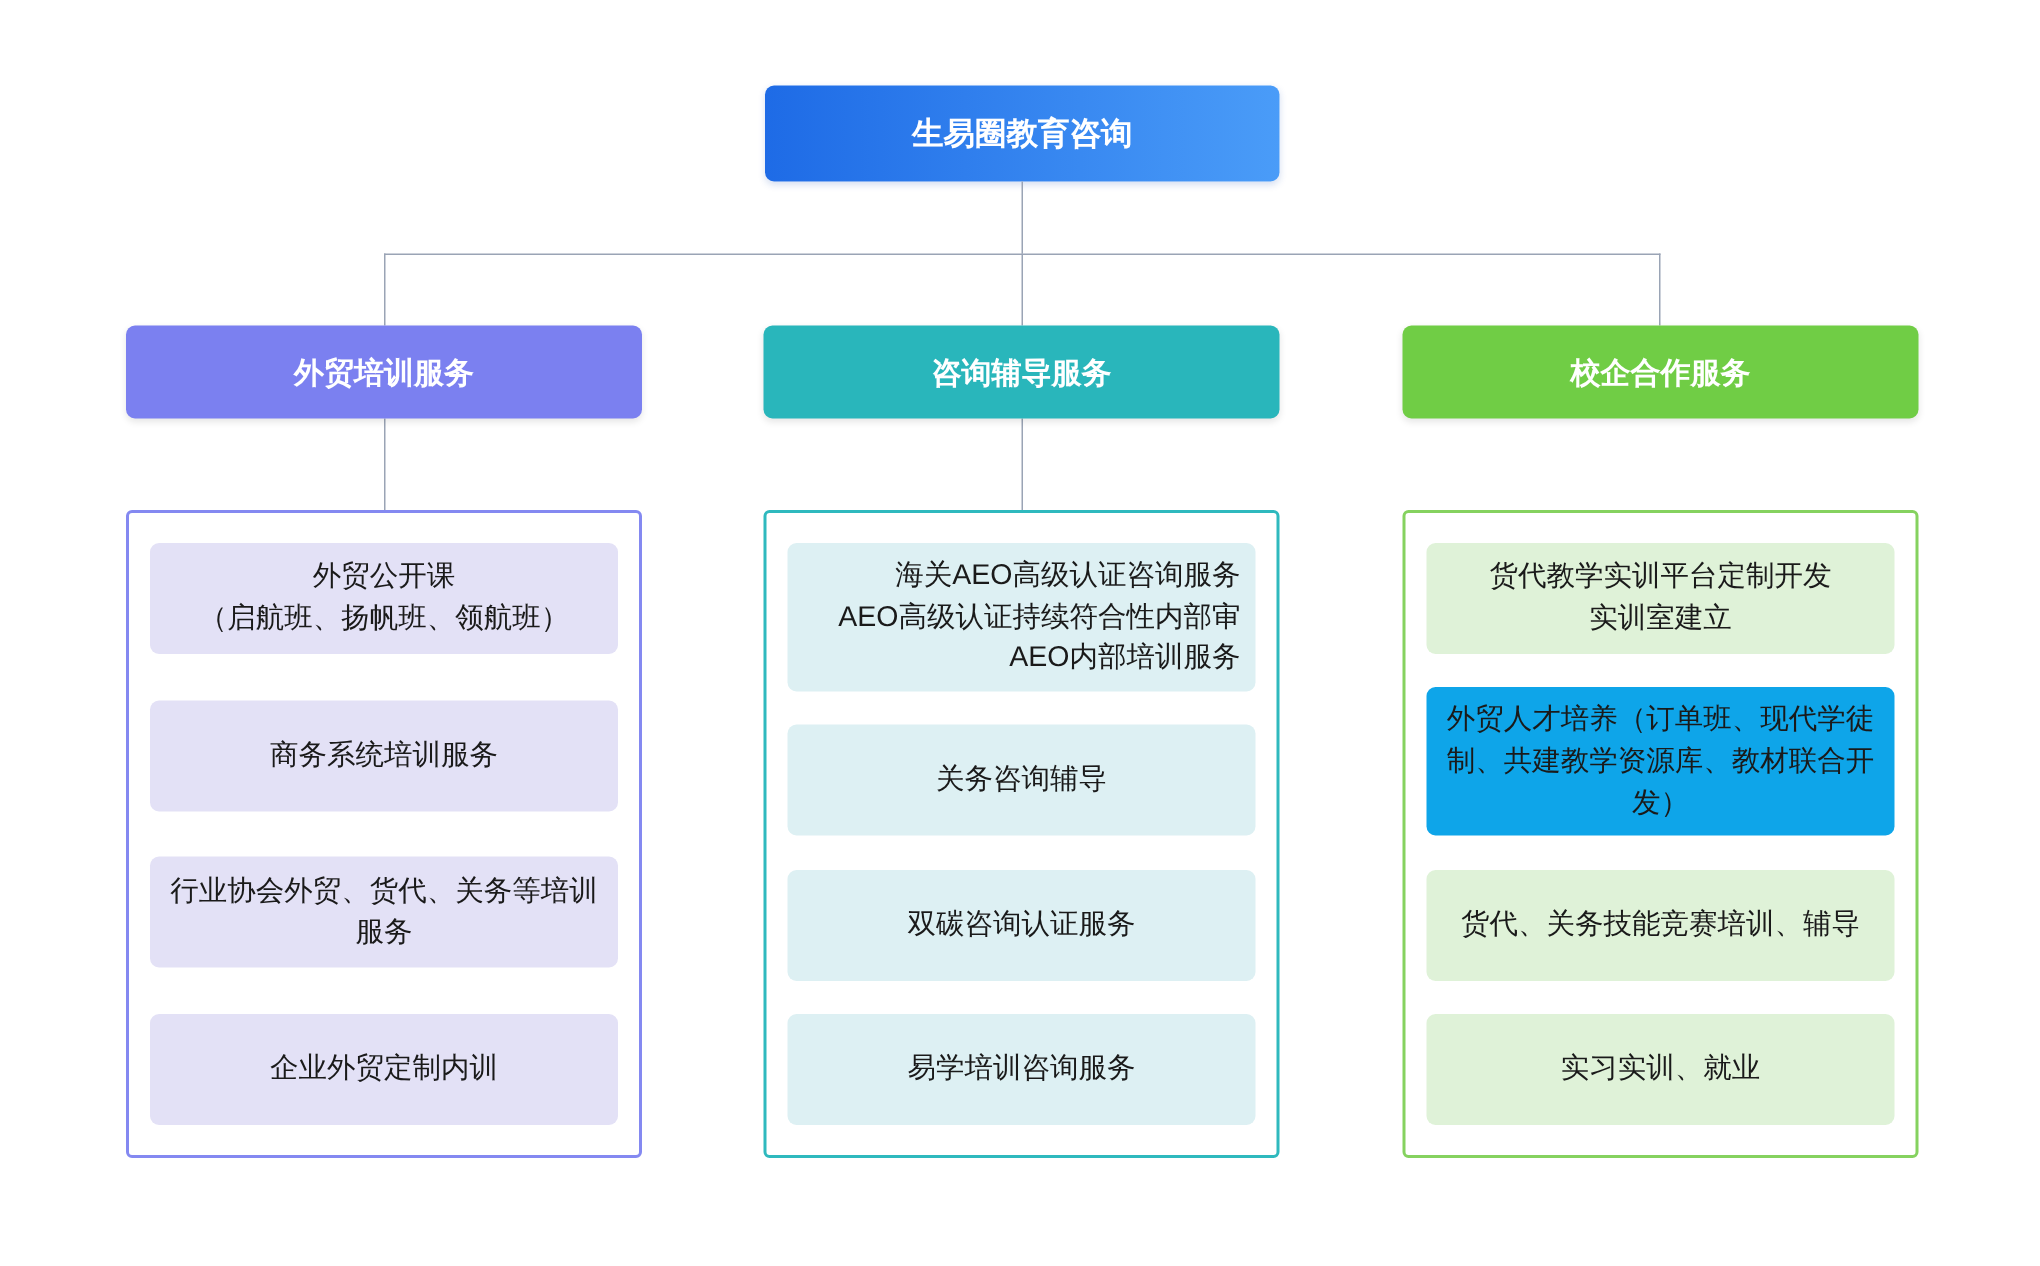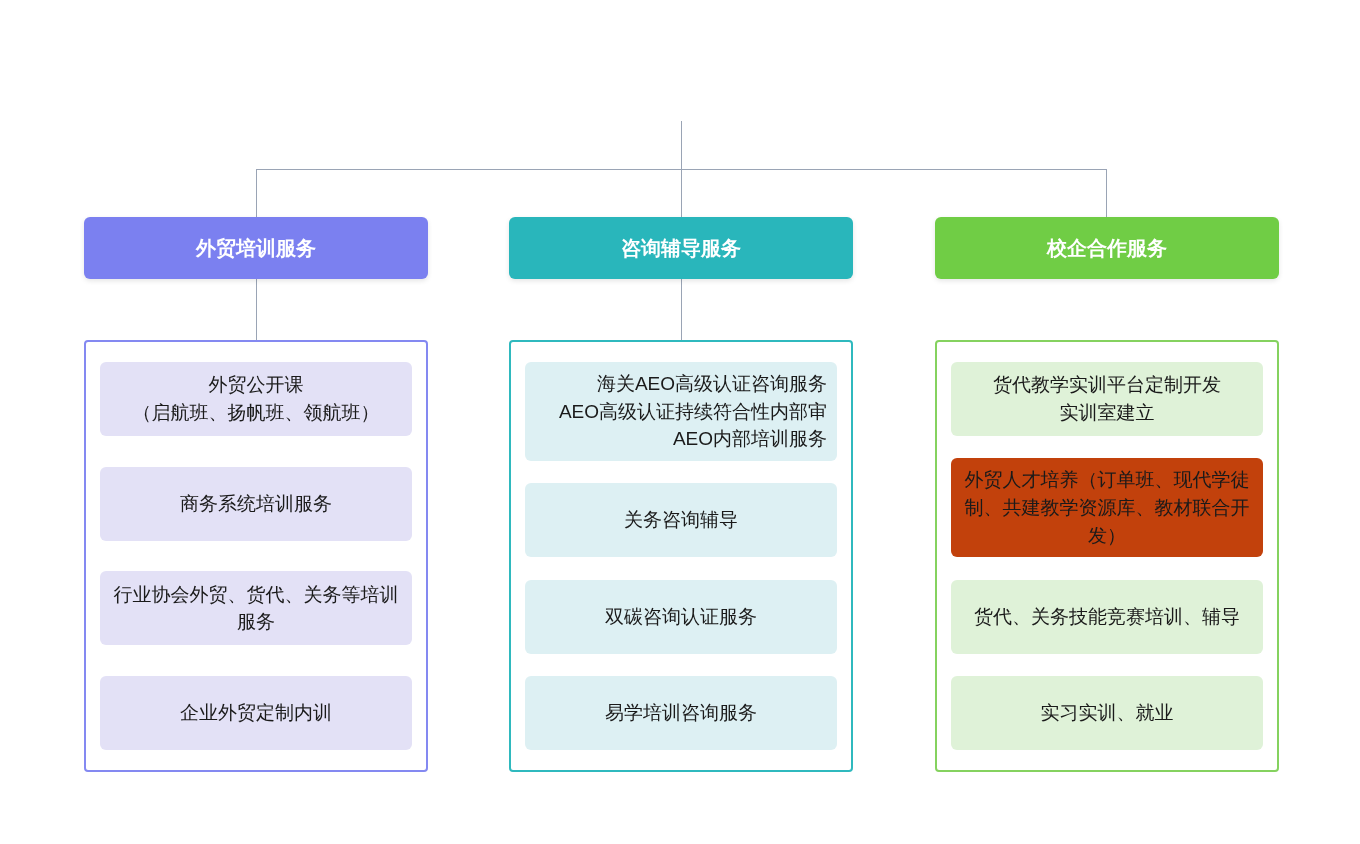--- a/index.html
+++ b/index.html
@@ -54,20 +54,21 @@
     font-size: 19px;
     line-height: 1.45;
     color: #1A1A1A;
   }
 </style>
 </head>
 <body>
 
 <div class="canvas">
 
+  <div class="root-box" style="background: linear-gradient(90deg, rgb(30, 107, 230), rgb(74, 156, 248));">生易圈教育咨询</div>
 
   <div class="line" style="left: 681px; top: 121px; width: 1px; height: 48px; background: rgb(154, 164, 181);"></div>
   <div class="line" style="left: 256px; top: 169px; width: 851px; height: 1px; background: rgb(154, 164, 181);"></div>
   <div class="line" style="left: 256px; top: 169px; width: 1px; height: 48px; background: rgb(154, 164, 181);"></div>
   <div class="line" style="left: 681px; top: 169px; width: 1px; height: 48px; background: rgb(154, 164, 181);"></div>
   <div class="line" style="left: 1106px; top: 169px; width: 1px; height: 48px; background: rgb(154, 164, 181);"></div>
   <div class="line" style="left: 256px; top: 279px; width: 1px; height: 61px; background: rgb(154, 164, 181);"></div>
   <div class="line" style="left: 681px; top: 279px; width: 1px; height: 61px; background: rgb(154, 164, 181);"></div>
 
   <div class="branch" style="left:84px;">
@@ -109,21 +110,21 @@
       </div>
   </div>
 
   <div class="branch" style="left:935px;">
     <div class="branch-header" style="background: rgb(112, 205, 69);">校企合作服务</div>
     <div class="branch-body" style="border-color: rgb(133, 210, 95);">
         <div class="item" style="background: rgb(223, 242, 216); color: rgb(26, 26, 26);">
           <div>货代教学实训平台定制开发</div>
           <div>实训室建立</div>
         </div>
-        <div class="item" style="background: #c2410c; color: rgb(26, 26, 26);">
+        <div class="item" style="background: #0ea5e9; color: rgb(26, 26, 26);">
           <div>外贸人才培养（订单班、现代学徒制、共建教学资源库、教材联合开发）</div>
         </div>
         <div class="item" style="background: rgb(223, 242, 216); color: rgb(26, 26, 26);">
           <div>货代、关务技能竞赛培训、辅导</div>
         </div>
         <div class="item" style="background: rgb(223, 242, 216); color: rgb(26, 26, 26);">
           <div>实习实训、就业</div>
         </div>
       </div>
   </div>

